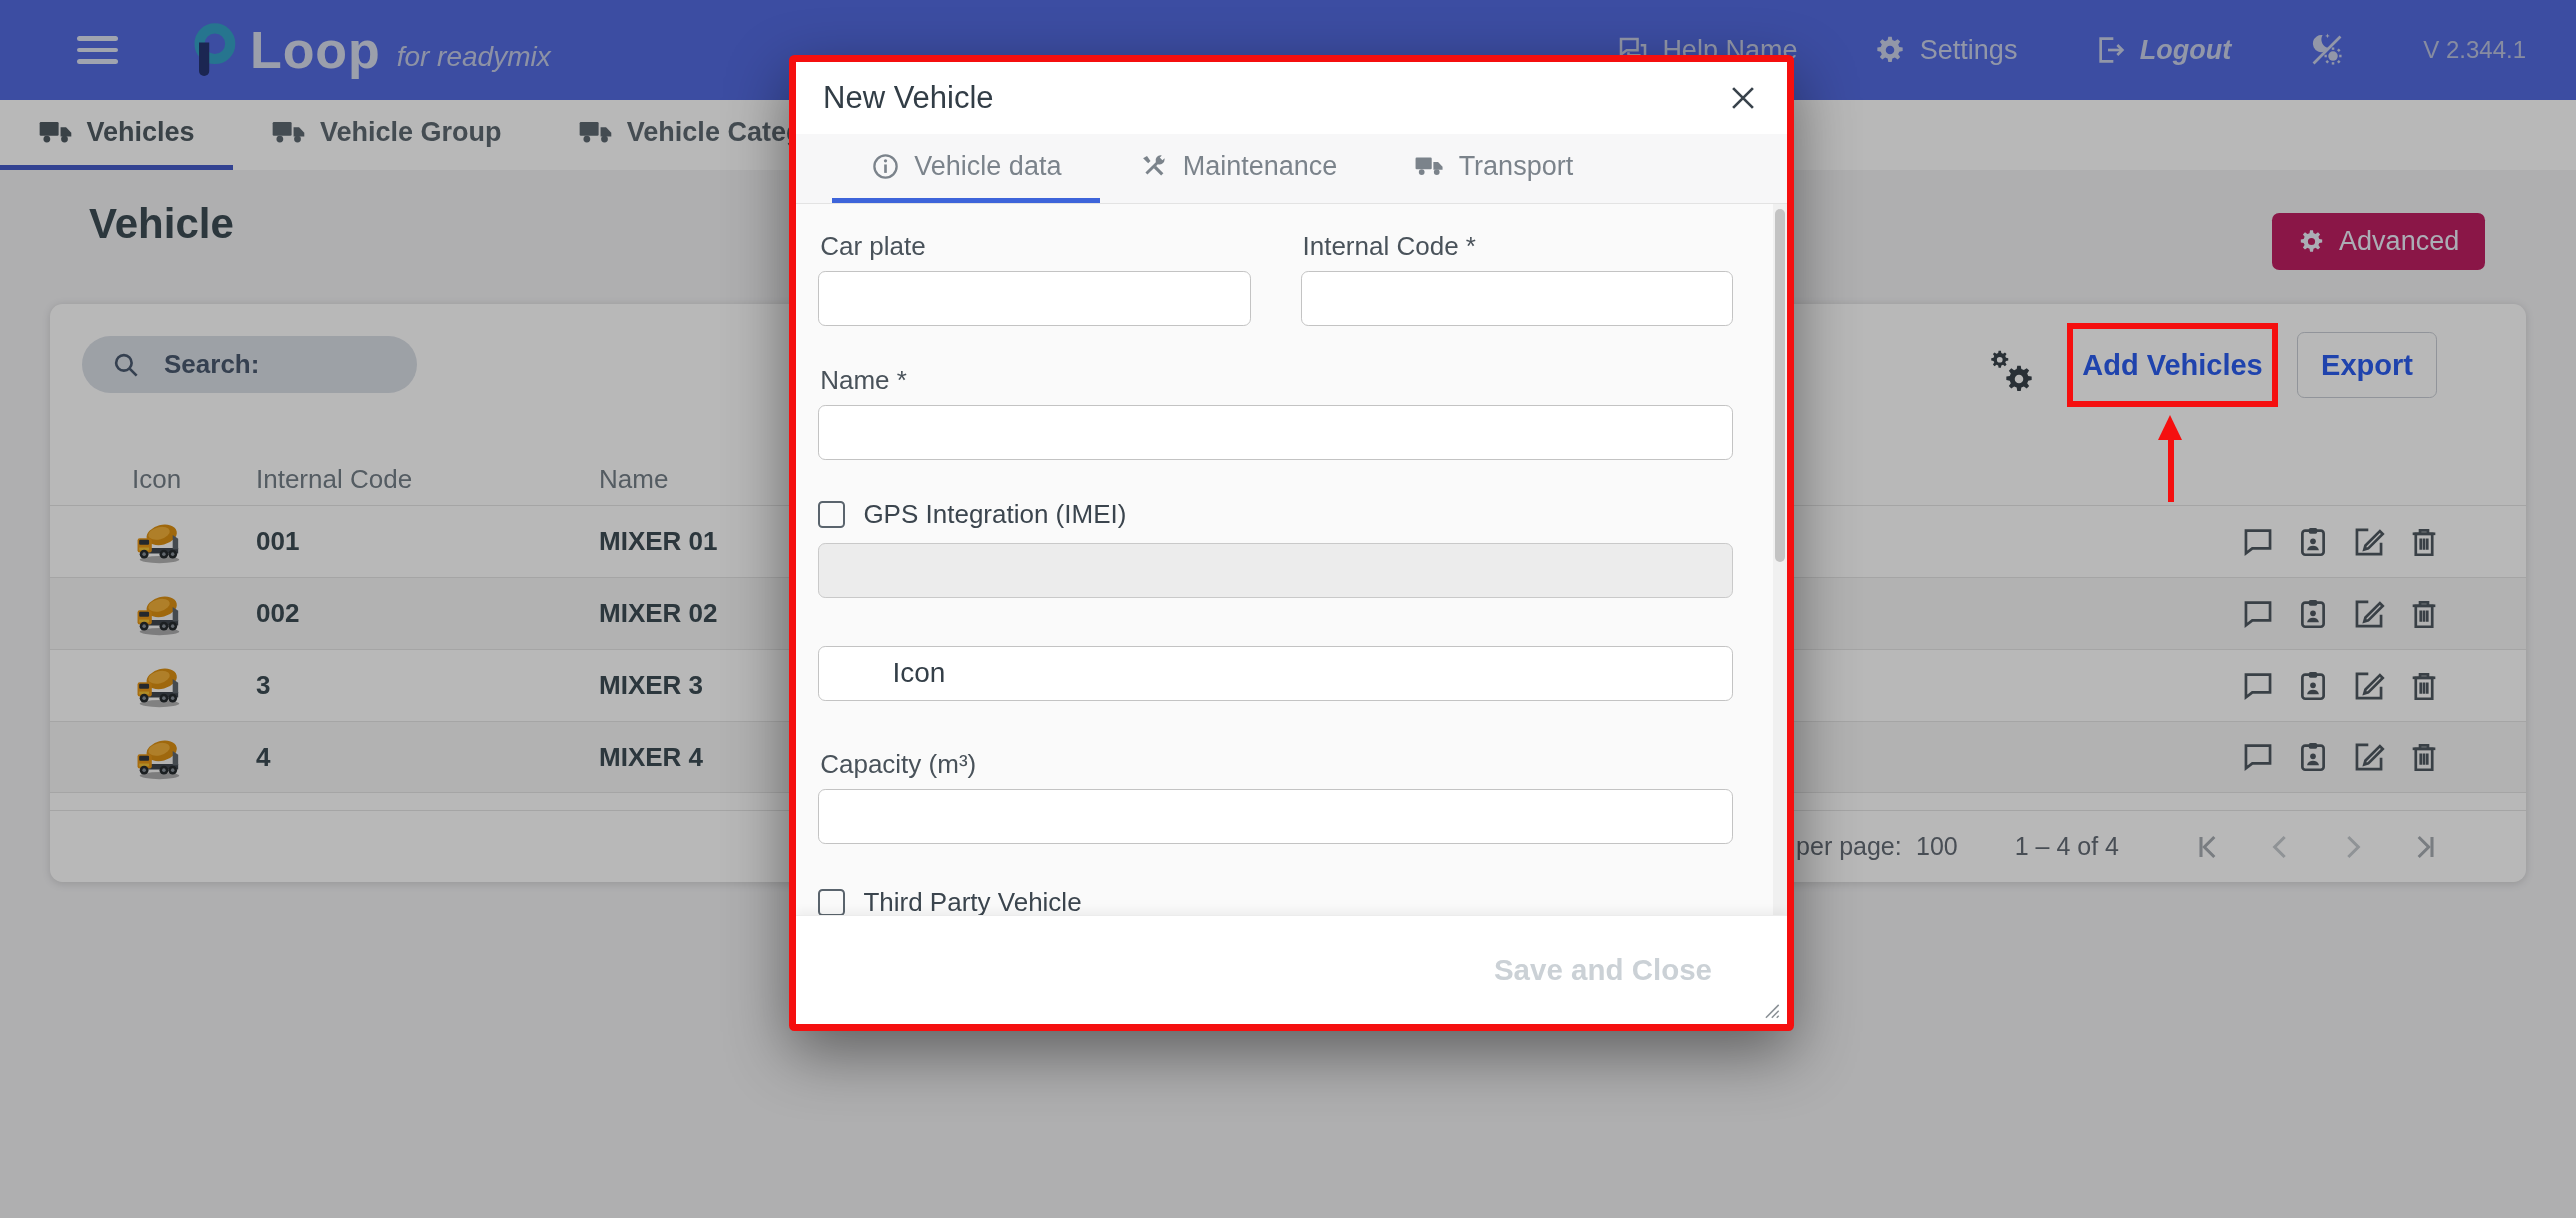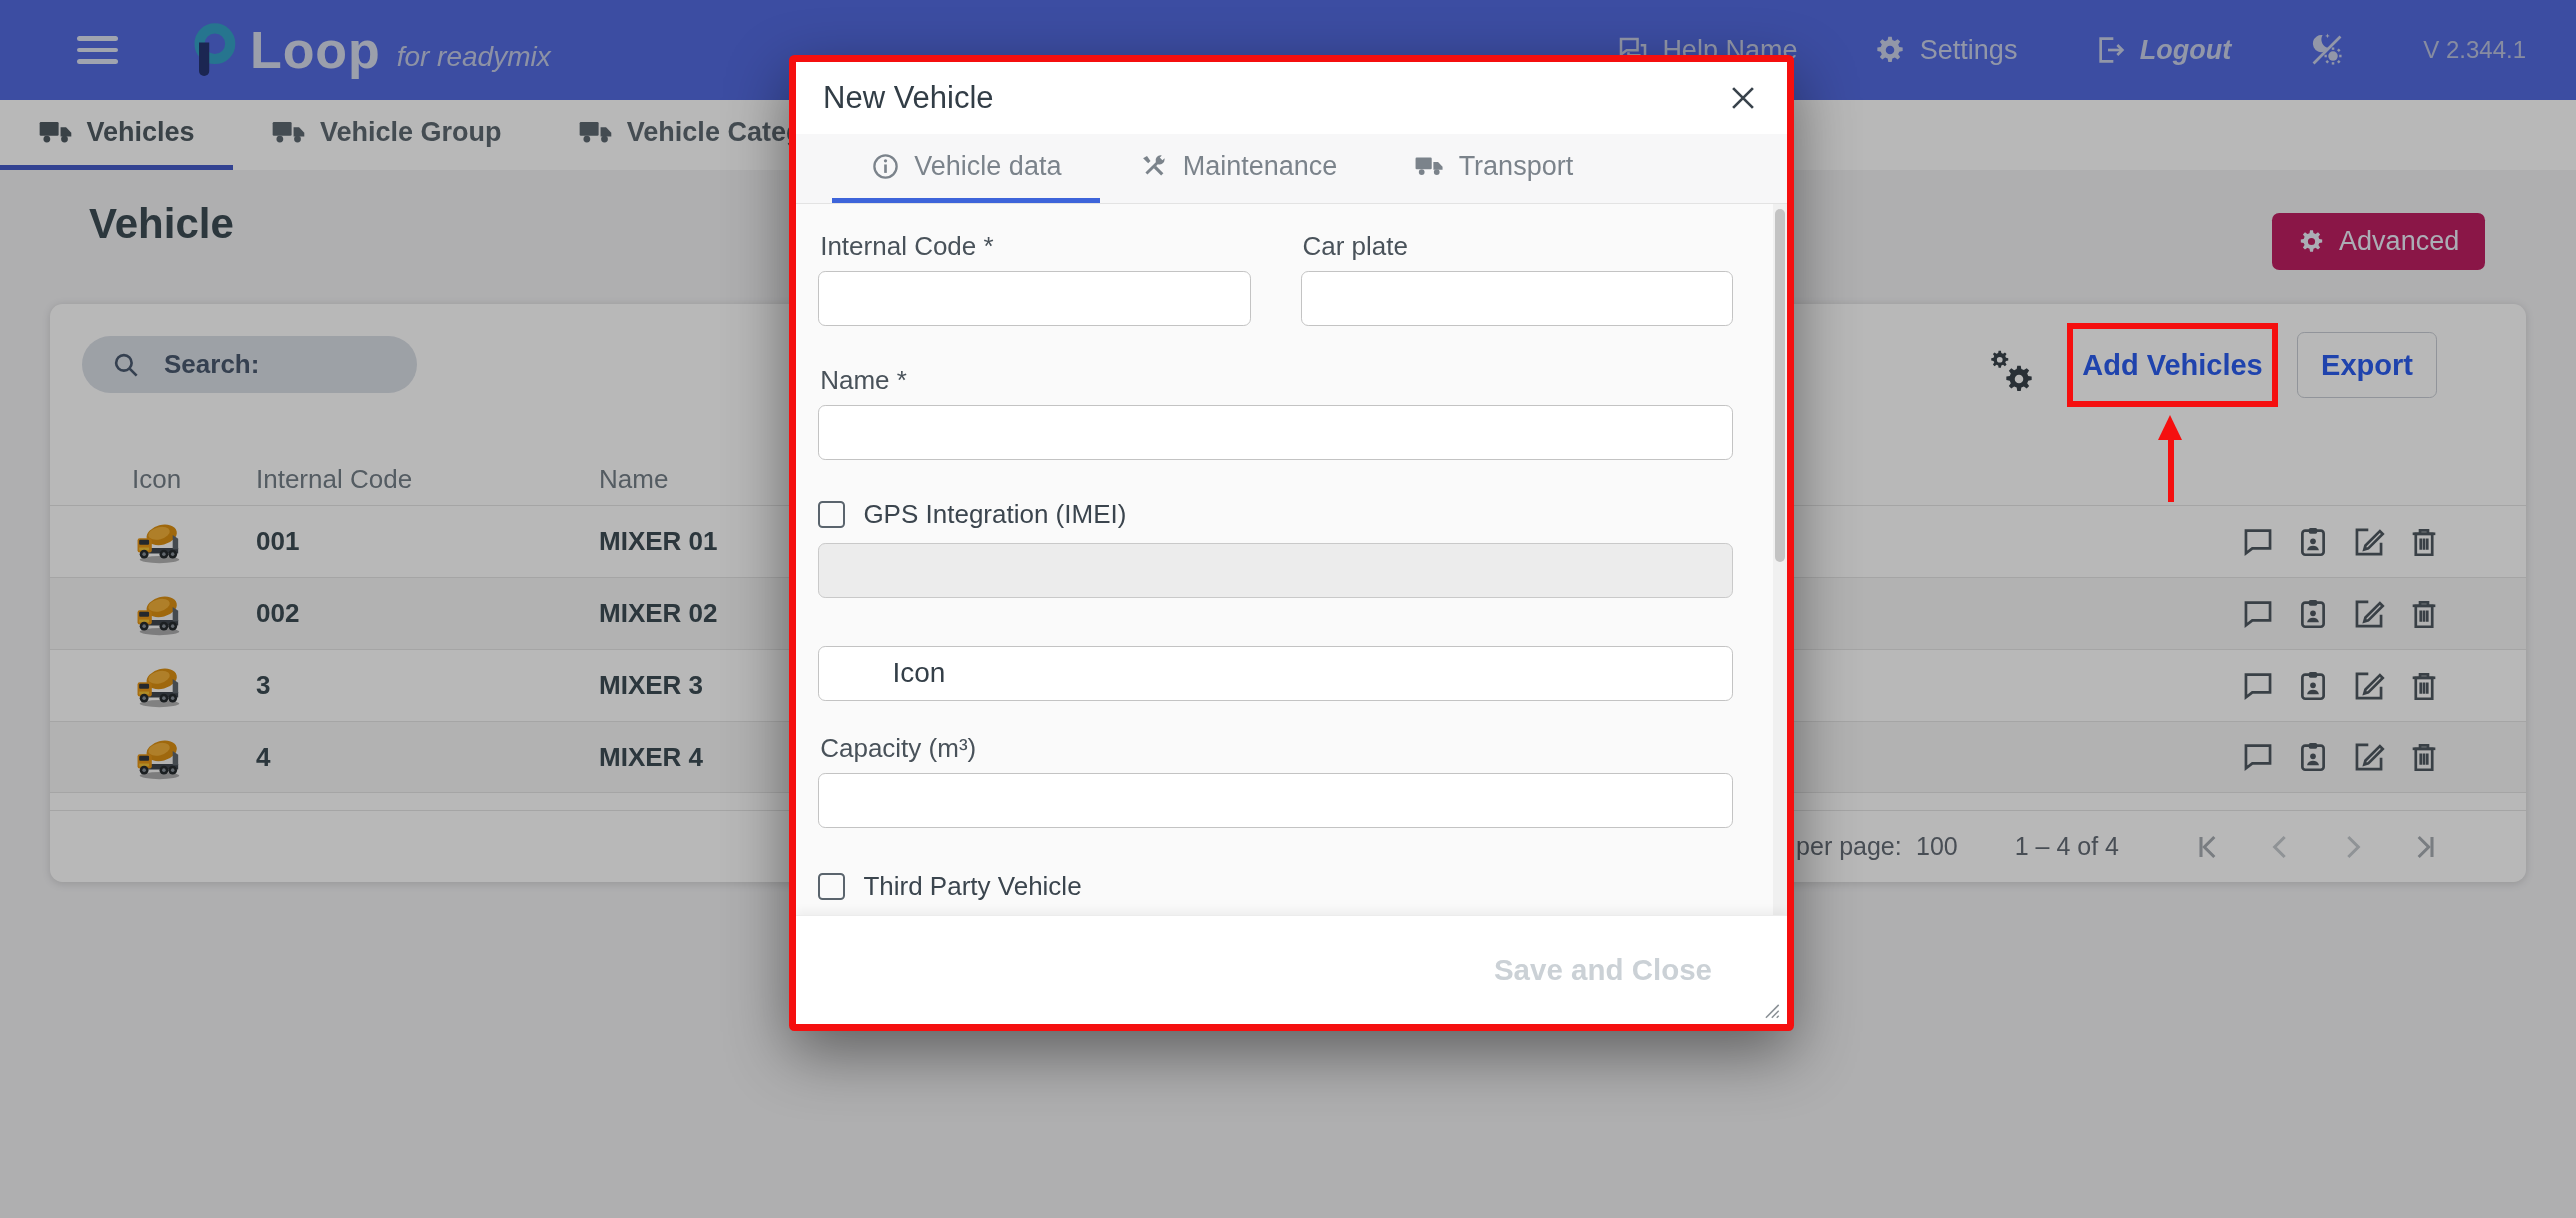--- a/index.html
+++ b/index.html
@@ -103,21 +103,21 @@
   .m-body { flex:1; background:#fafafa; position:relative; overflow:hidden; padding:0 54px 0 22.4px; }
   .m-scrolltrack { position:absolute; right:0; top:0; bottom:0; width:14.3px; background:#f0f0f0; }
   .m-thumb { position:absolute; top:4.5px; right:1.8px; width:10.7px; height:353px; background:#c3c3c3;
     border-radius:5.4px; }
   .m-body label { display:block; font-size:26px; color:#49525a; margin:0 0 9px 1.8px; }
   .frow { display:flex; gap:50px; margin-top:27px; }
   .fg { flex:1; }
   .txt { width:100%; height:55px; border:1.8px solid #c3c3c3; border-radius:7.2px; background:#fff;
     font-size:27px; padding:0 18px; color:#333; outline:none; font-family:inherit; }
   .txt.dis { background:#ececec; border-color:#c9c9c9; }
-  .mt44 { margin-top:39px; } .mt48 { margin-top:43px; } .mt54 { margin-top:32px; } .mt22 { margin-top:19.7px; }
+  .mt44 { margin-top:39px; } .mt48 { margin-top:43px; } .mt54 { margin-top:48px; } .mt22 { margin-top:19.7px; }
   .chkrow { display:flex; align-items:center; gap:18px; font-size:26px; font-weight:500; color:#3b454e; }
   .chk { width:27px; height:27px; border:2.7px solid #5a646d; border-radius:4.5px; background:transparent; cursor:pointer; }
   .gps-input { margin-top:12.5px; }
   .icon-btn { margin-top:48px; width:100%; height:55px; background:#fff; border:1.8px solid #c3c3c3;
     border-radius:7.2px; font-size:28px; color:#343f48; text-align:left; padding-left:73px;
     display:flex; align-items:center; cursor:pointer; font-family:inherit; }
   .select { position:relative; cursor:pointer; }
   .select .chev { position:absolute; right:21.5px; top:15px; width:25px; height:25px; color:#2f3b44; }
   .m-footer { flex:0 0 109px; background:#fff; border-top:0.9px solid #ececec;
     box-shadow:0 -5.4px 9px rgba(0,0,0,.05); display:flex; align-items:center; justify-content:flex-end;
@@ -500,25 +500,25 @@
       <svg viewBox="0 0 32 32" width="29" height="29">
           <use href="#i-truck"></use>
         </svg>
       <span>Transport</span>
     </div>
   </div>
 
   <div class="m-body">
     <div class="frow">
       <div class="fg">
+        <label>Car plate</label>
+        <input class="txt" style="">
+      </div>
+      <div class="fg">
         <label>Internal Code *</label>
-        <input class="txt" style="">
-      </div>
-      <div class="fg">
-        <label>Car plate</label>
         <input class="txt" style="">
       </div>
     </div>
 
     <div class="mt44">
       <label>Name *</label>
       <input class="txt" style="">
     </div>
 
     <div class="chkrow mt44">

